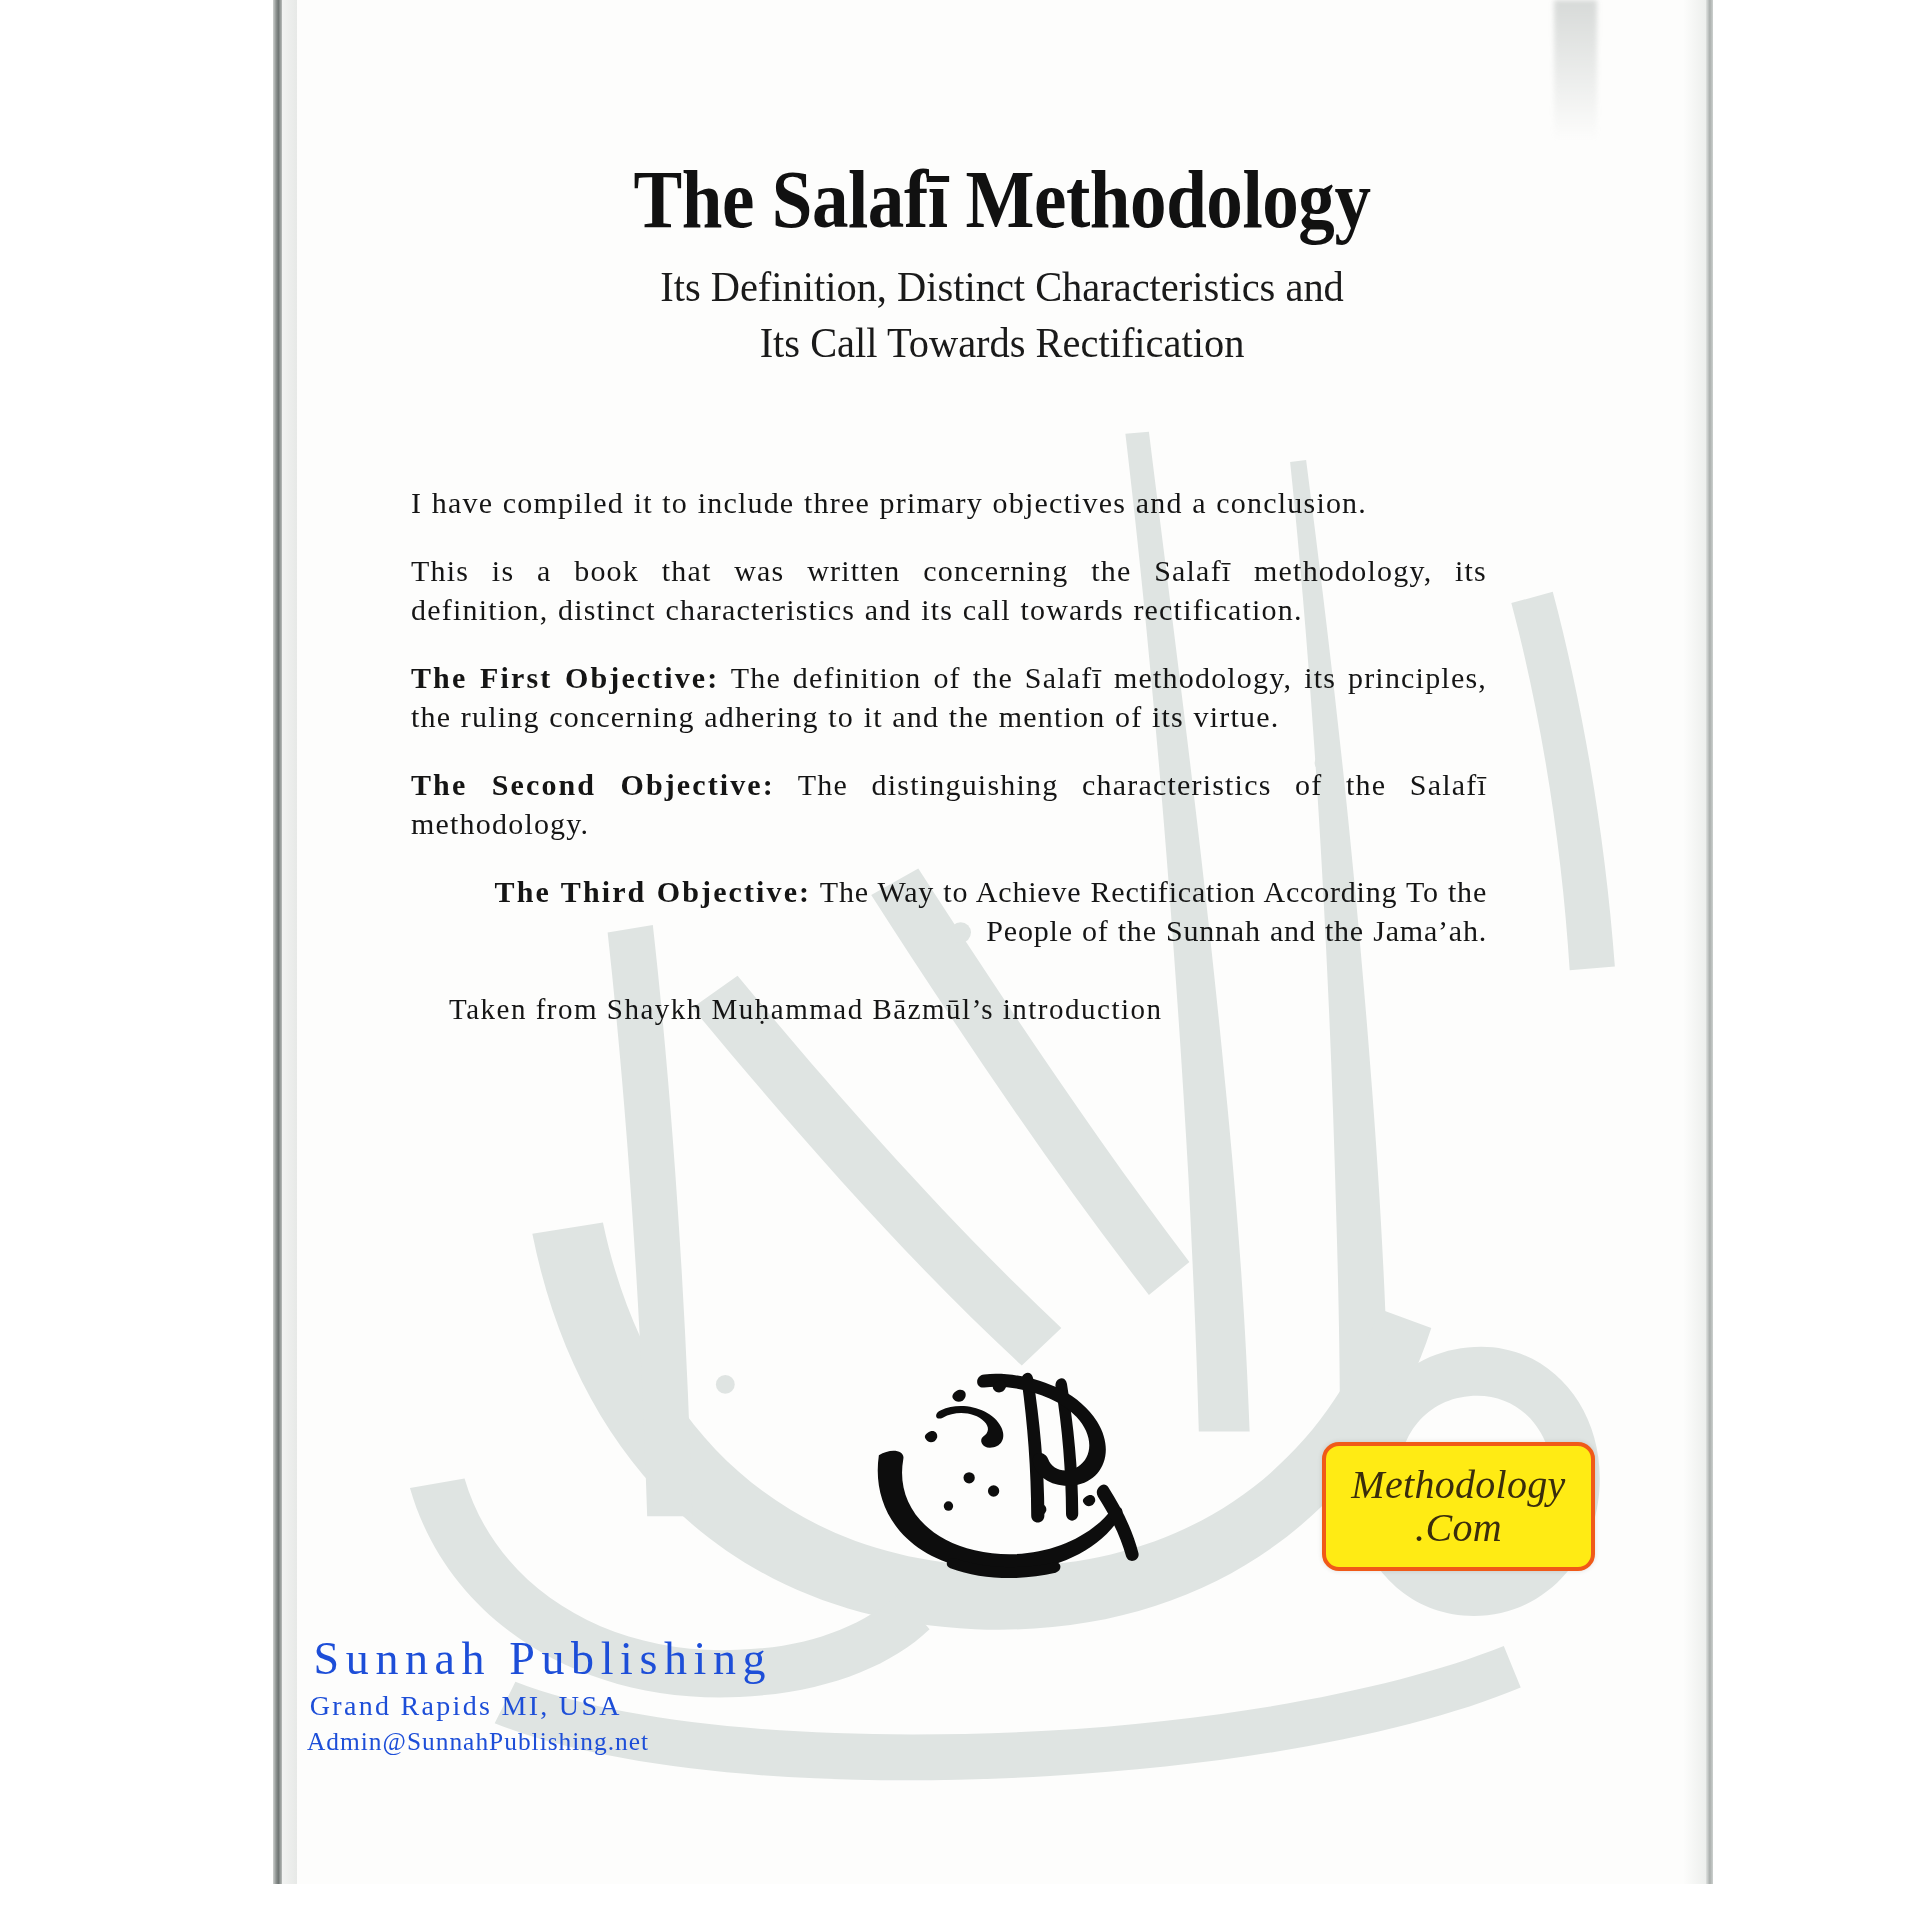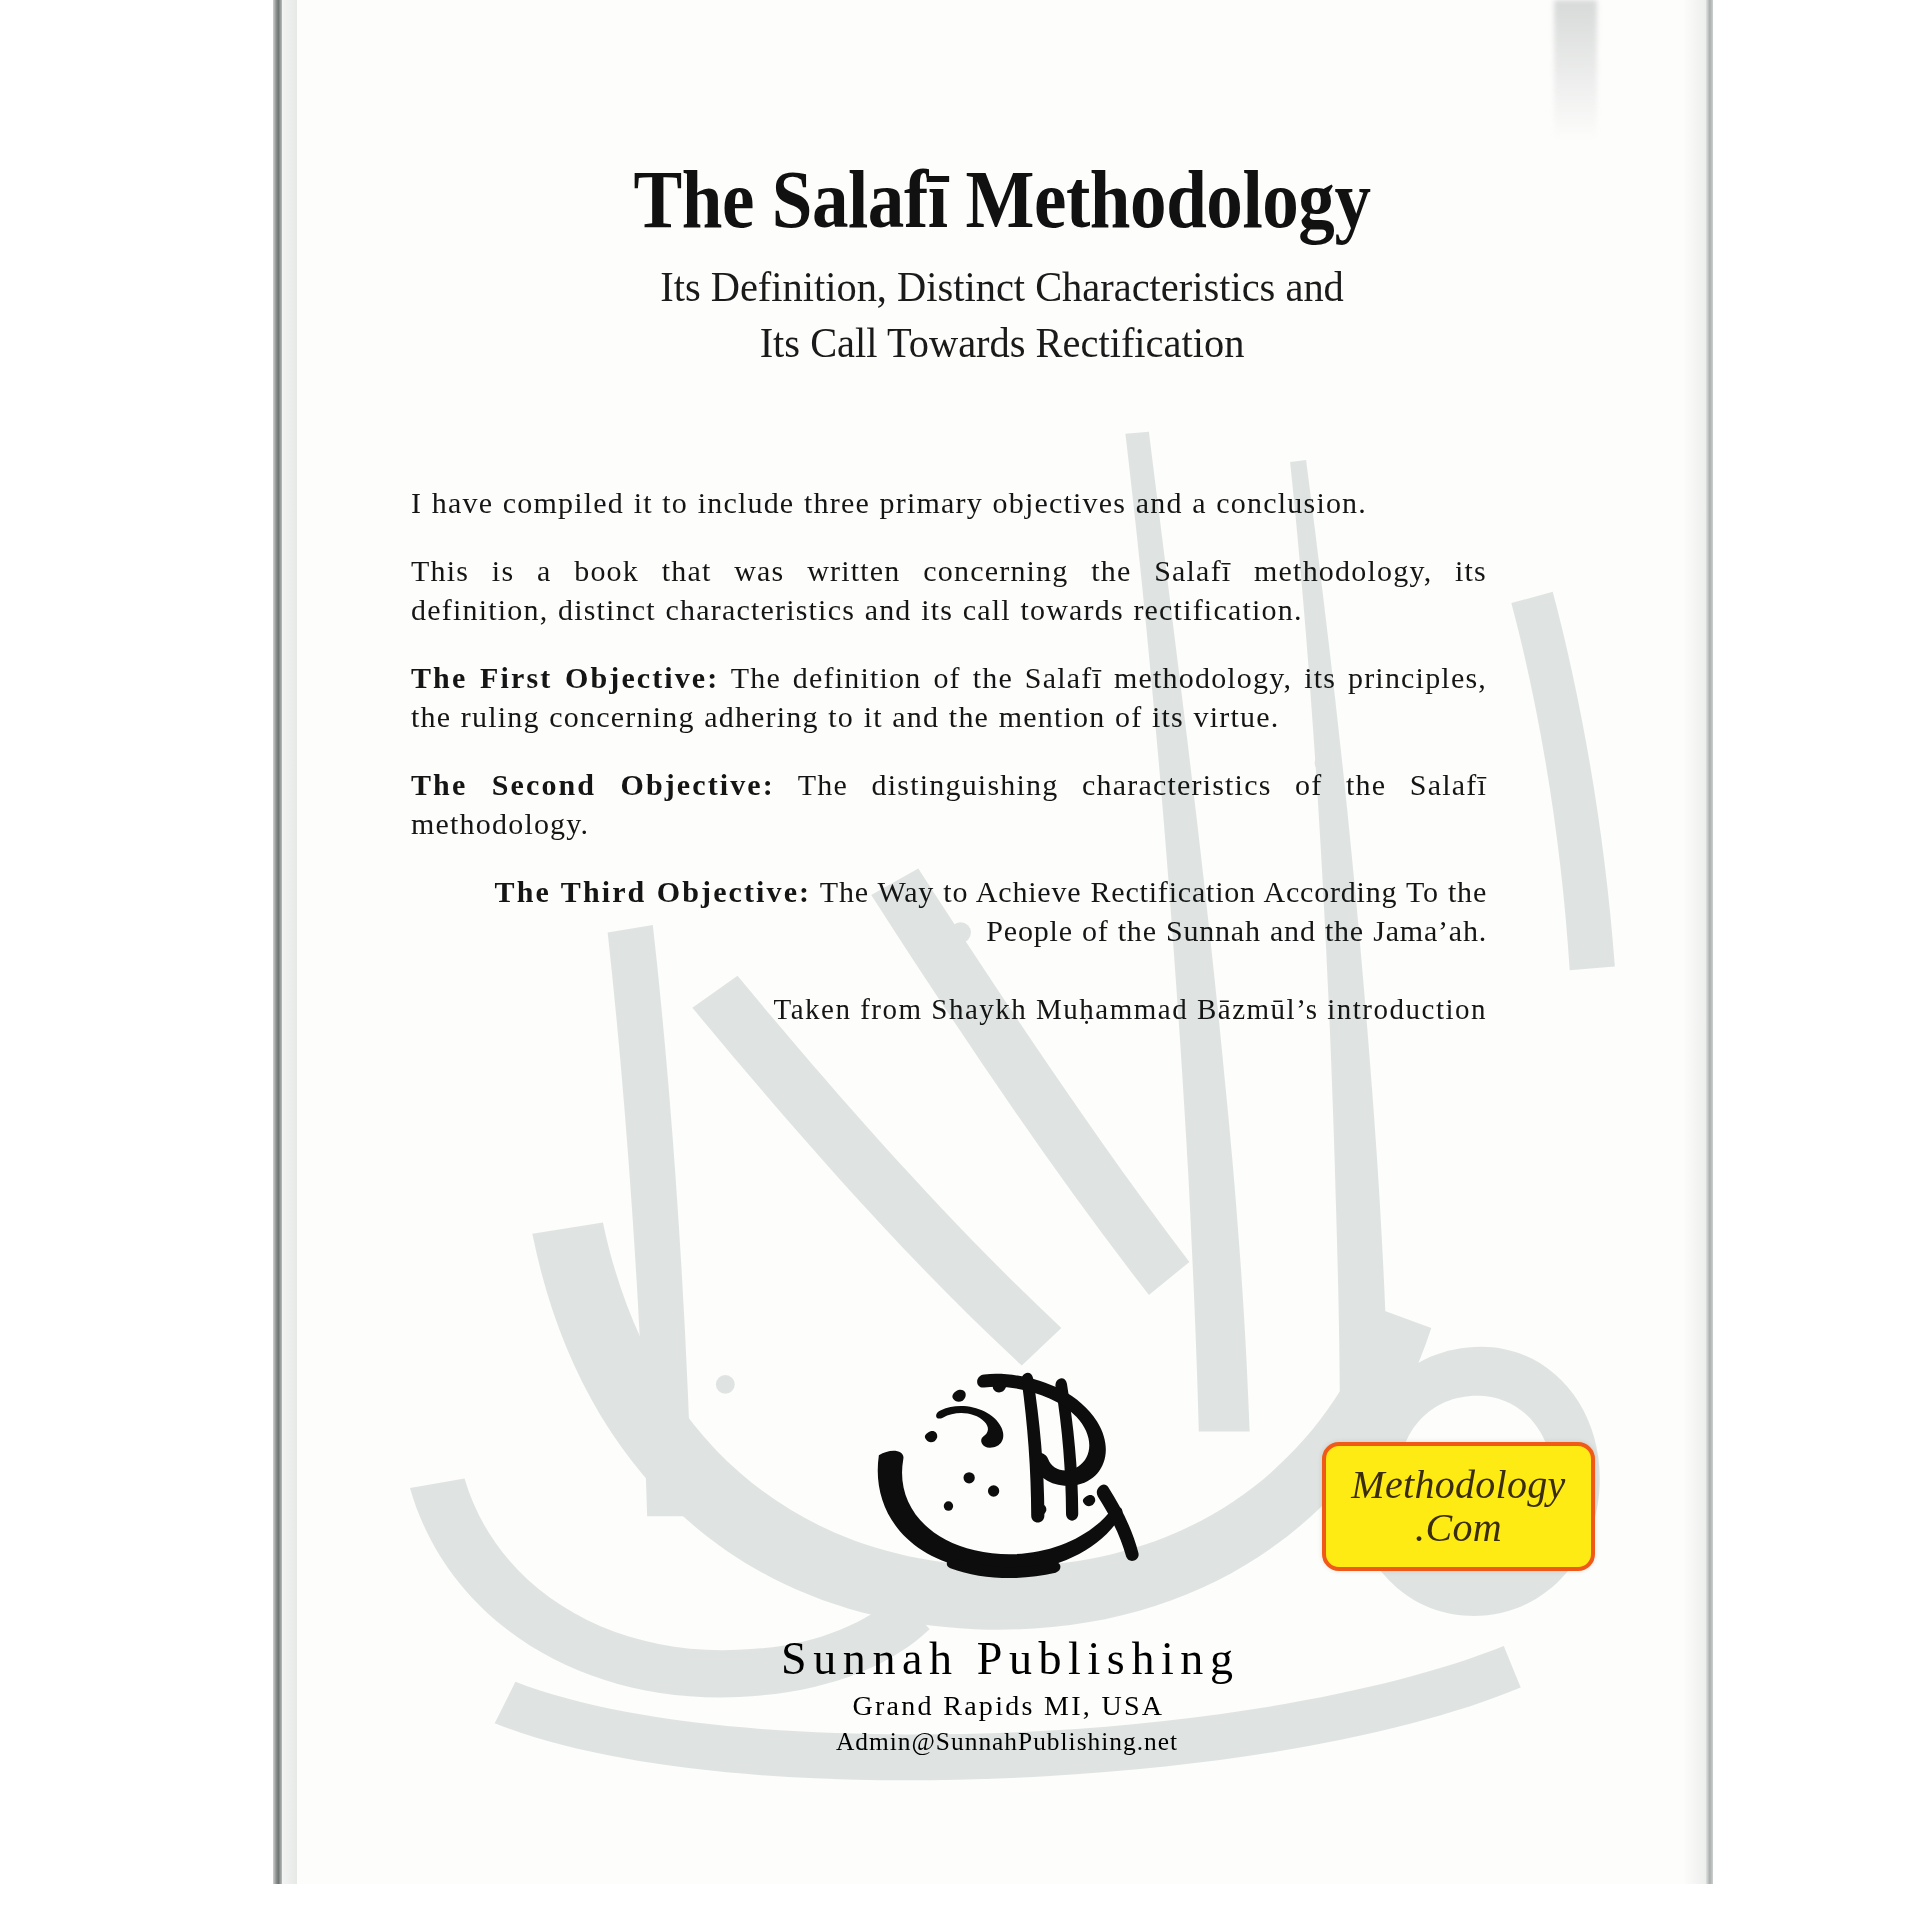--- a/index.html
+++ b/index.html
@@ -113,43 +113,43 @@
     font-weight: bold;
     letter-spacing: 2.1px;
   }
   .para.p-third { text-align: right; letter-spacing: 0.8px; }
   .para.p-conclusion { margin-top: 49px; letter-spacing: 0.7px; }
   .attribution {
     font-family: "Liberation Serif", serif;
     font-size: 29px;
     letter-spacing: 1.5px;
     color: #151515;
-    text-align: right;
+    text-align: left;
     margin-top: 43px;
     padding-left: 38px;
   }
 
   
   .logo-calligraphy {
     position: absolute;
     left: 50%;
     transform: translateX(-50%) translateX(39px);
     top: 1365px;
     width: 320px;
     height: 221px;
   }
   .logo-calligraphy svg { display: block; }
 
   
   .publisher {
     position: absolute;
     left: 307px; right: 221px;
     top: 1634px;
-    text-align: center;
-    color: #000000;
+    text-align: left;
+    color: #1d4ed8;
   }
   .pub-name {
     font-family: "Liberation Serif", serif;
     font-size: 46px;
     letter-spacing: 6.6px;
     line-height: 1.1;
     padding-left: 6.6px;
   }
   .pub-city {
     font-family: "Liberation Serif", serif;

